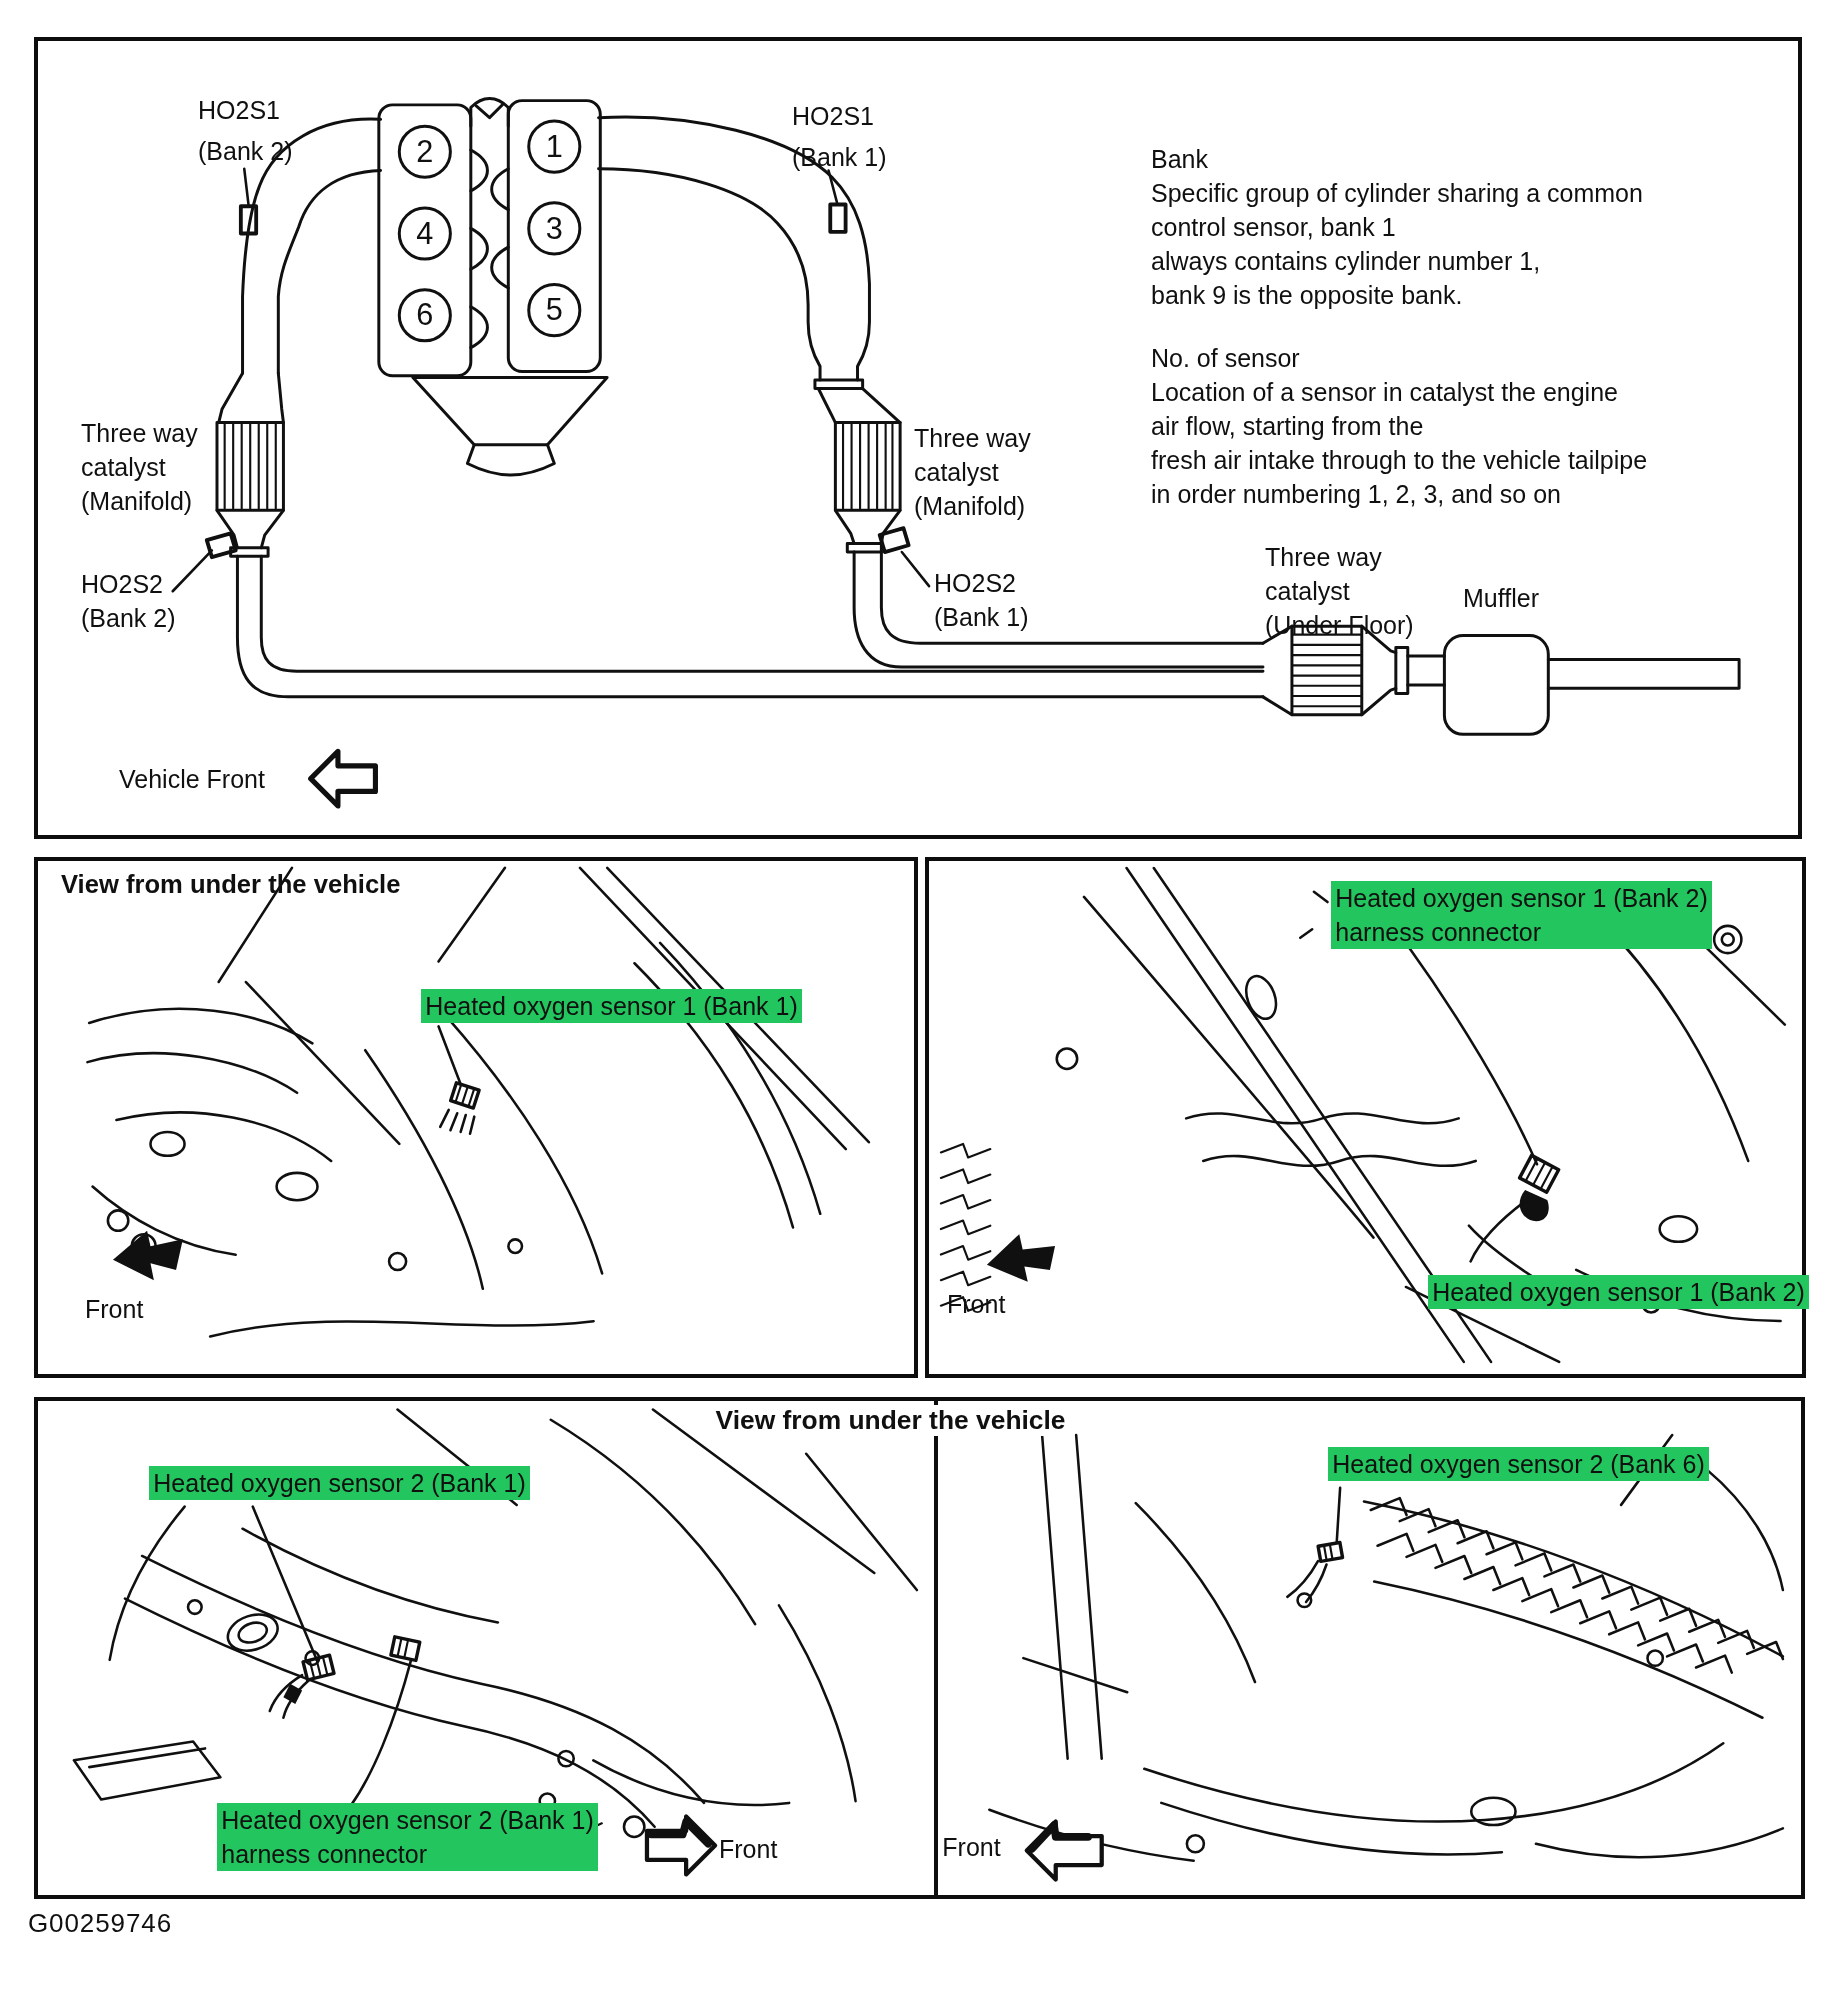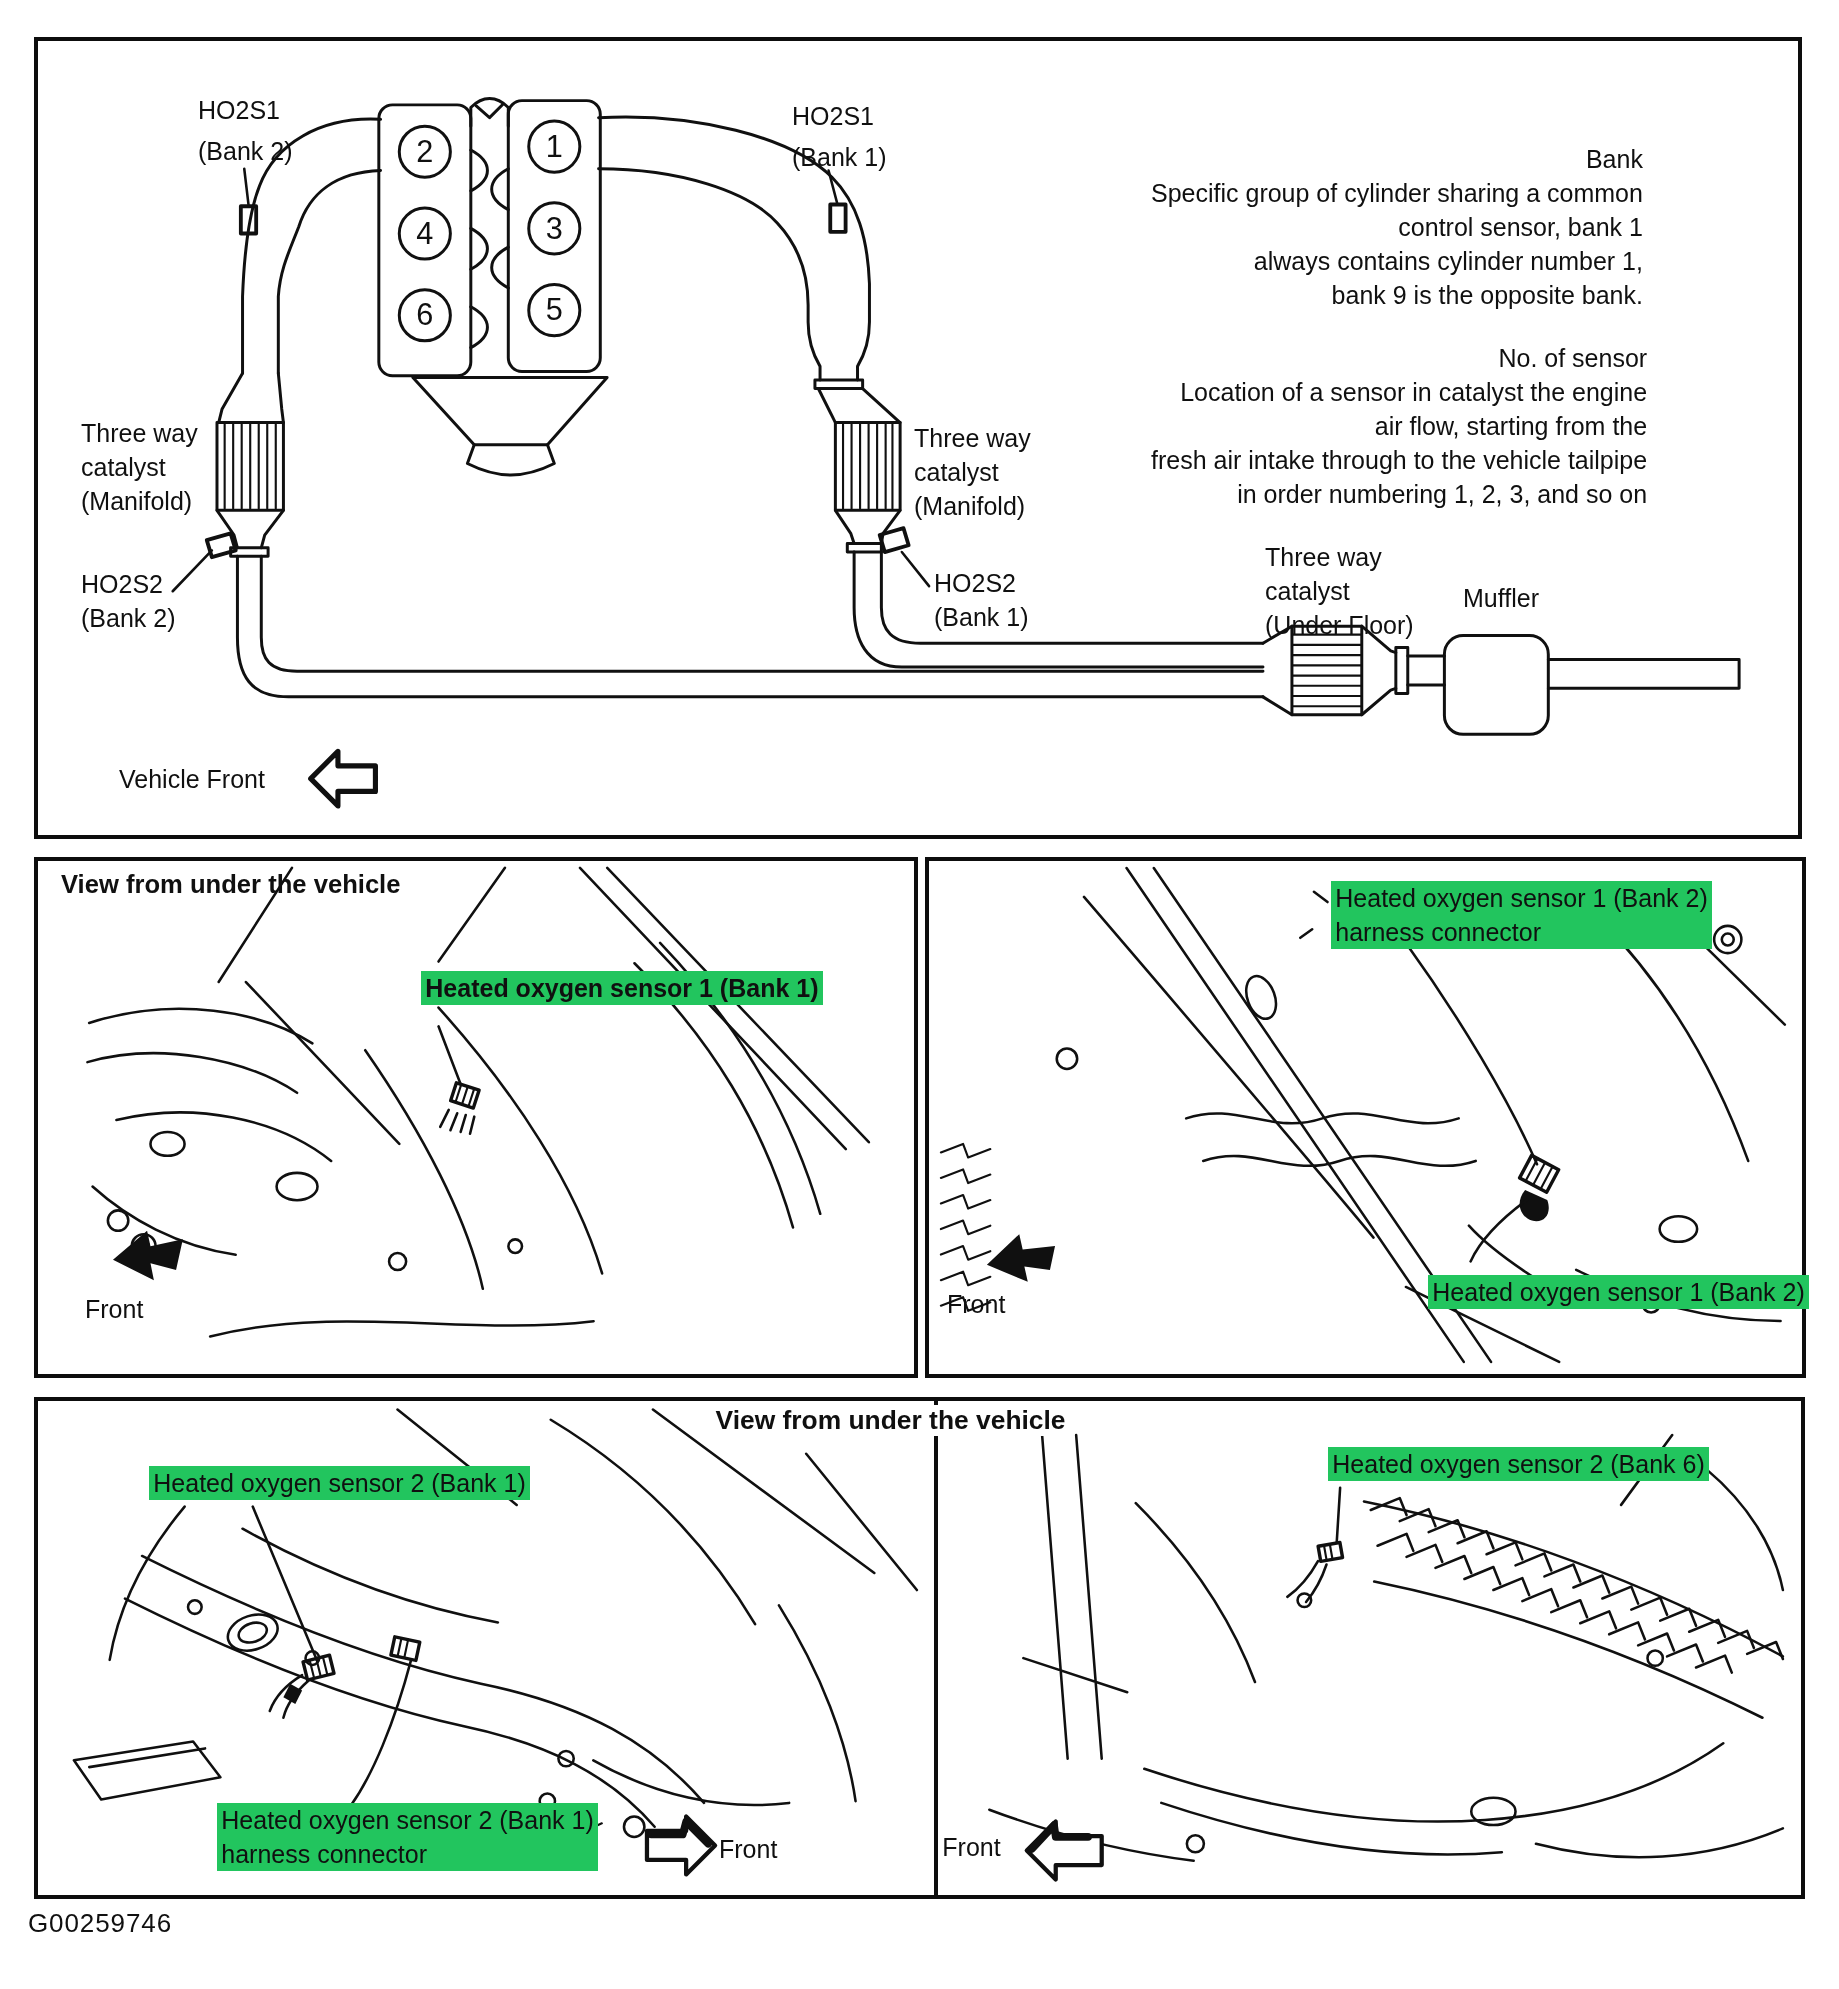--- a/index.html
+++ b/index.html
@@ -8,21 +8,21 @@
     font-family:"Liberation Sans", sans-serif; color:#101010; overflow:hidden;
   }
   .panel {
     position:absolute; border:4.3px solid #0d0d0d; background:#ffffff; box-sizing:border-box;
   }
   .panel > svg { position:absolute; left:0; top:0; z-index:1; }
   .lbl { position:absolute; font-size:25px; line-height:34px; z-index:3; white-space:nowrap; }
   .lh48 { line-height:41px; }
   .onart { background:#22c55e; padding:0 4.3px; }
   .title { position:absolute; font-weight:bold; font-size:25.6px; z-index:5; white-space:nowrap; }
-  .note { position:absolute; font-size:25px; line-height:34px; z-index:3; white-space:nowrap;text-align:right; }
+  .note { position:absolute; font-size:25px; line-height:34px; z-index:3; white-space:nowrap; }
   .figcode { position:absolute; left:28px; top:1908px; font-size:26px; letter-spacing:0.9px; z-index:3; }
   .pgtitle { position:absolute; left:707px; top:1405px; font-weight:bold; font-size:26.4px;
              background:#ffffff; padding:0 8.5px; z-index:6; white-space:nowrap; }
 </style>
 </head>
 <body>
 
 <div class="page">
 
   <div class="panel" style="left:34px; top:37px; width:1768px; height:802px;">
@@ -217,21 +217,21 @@
             <rect x="486" y="264" width="28" height="22" stroke-width="4"></rect>
             <path d="M 492,264 V 286 M 500,264 V 286 M 508,264 V 286" stroke-width="2.5"></path>
           </g>
           <path d="M 482,292 l -10,20 M 492,296 l -8,20 M 502,298 l -6,20 M 512,300 l -5,20"></path>
           <path d="M 470,194 L 496,262"></path>
         </g>
         <path d="M 88,468 L 128,434 L 132,452 L 170,444 L 162,480 L 132,472 L 136,492 Z" fill="#101010" stroke="none"></path>
       </g>
     </svg>
     <div class="title" style="left:23px; top:8.5px;">View from under the vehicle</div>
-    <div class="lbl onart" style="left:383px; top:110px;font-weight:bold;">Heated oxygen sensor 1 (Bank 1)</div>
+    <div class="lbl onart" style="left:383px; top:128px;">Heated oxygen sensor 1 (Bank 1)</div>
     <div class="lbl" style="left:47px; top:431px;">Front</div>
   </div>
 
   <div class="panel" style="left:925px; top:857px; width:881px; height:521px;">
     <svg width="872" height="513" viewBox="0 0 1024 602">
       <g stroke="#101010" stroke-width="3" fill="none" stroke-linecap="round" stroke-linejoin="round">
         <path d="M 452,36 l 16,12 M 450,80 l -14,10"></path>
         <path d="M 232,8 L 628,588"></path>
         <path d="M 264,8 L 660,588"></path>
         <path d="M 182,42 C 302,182 422,322 522,442"></path>

